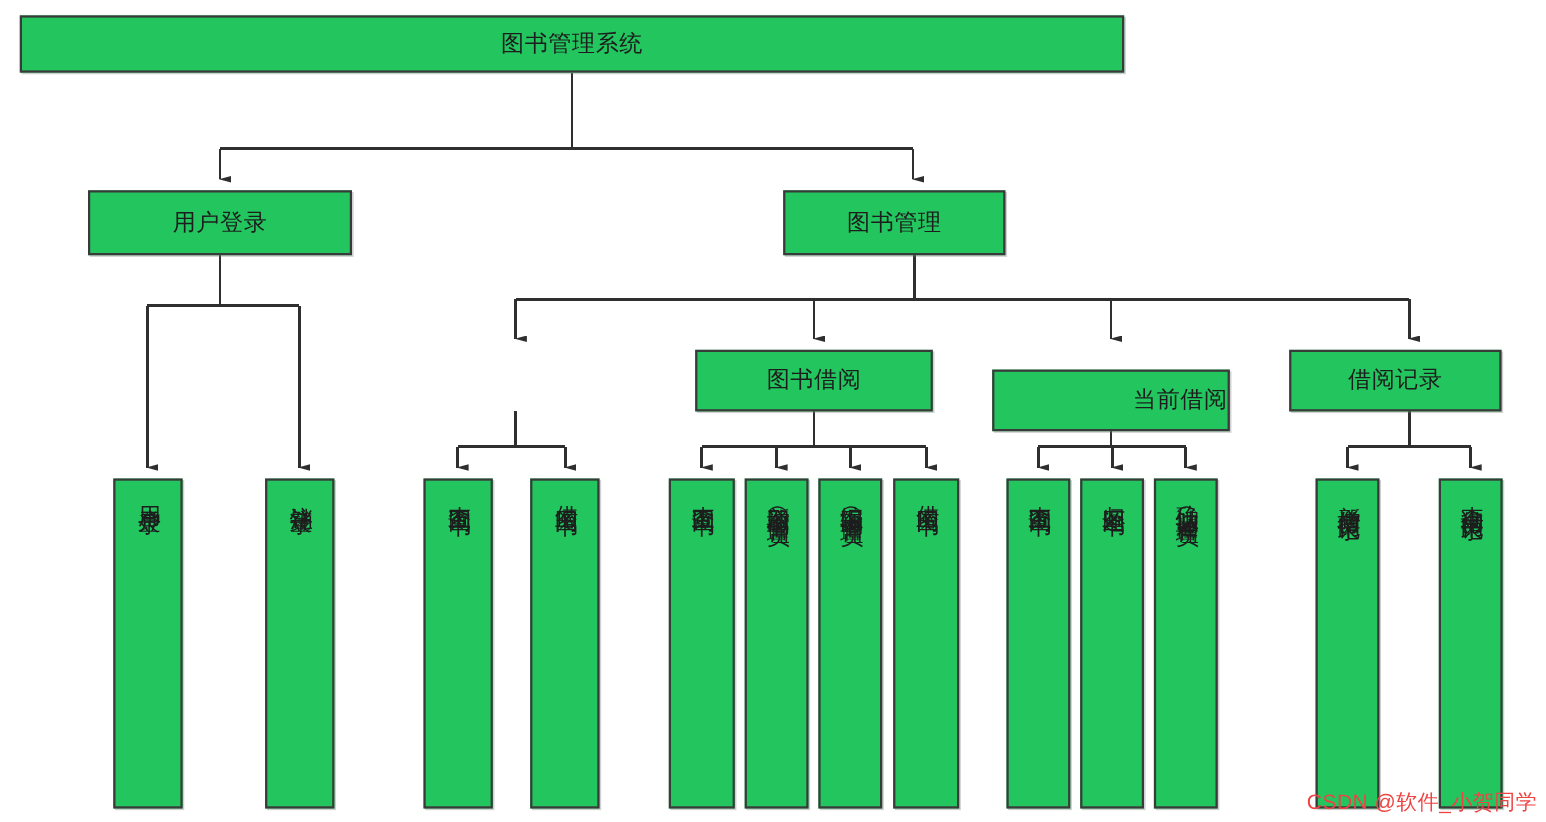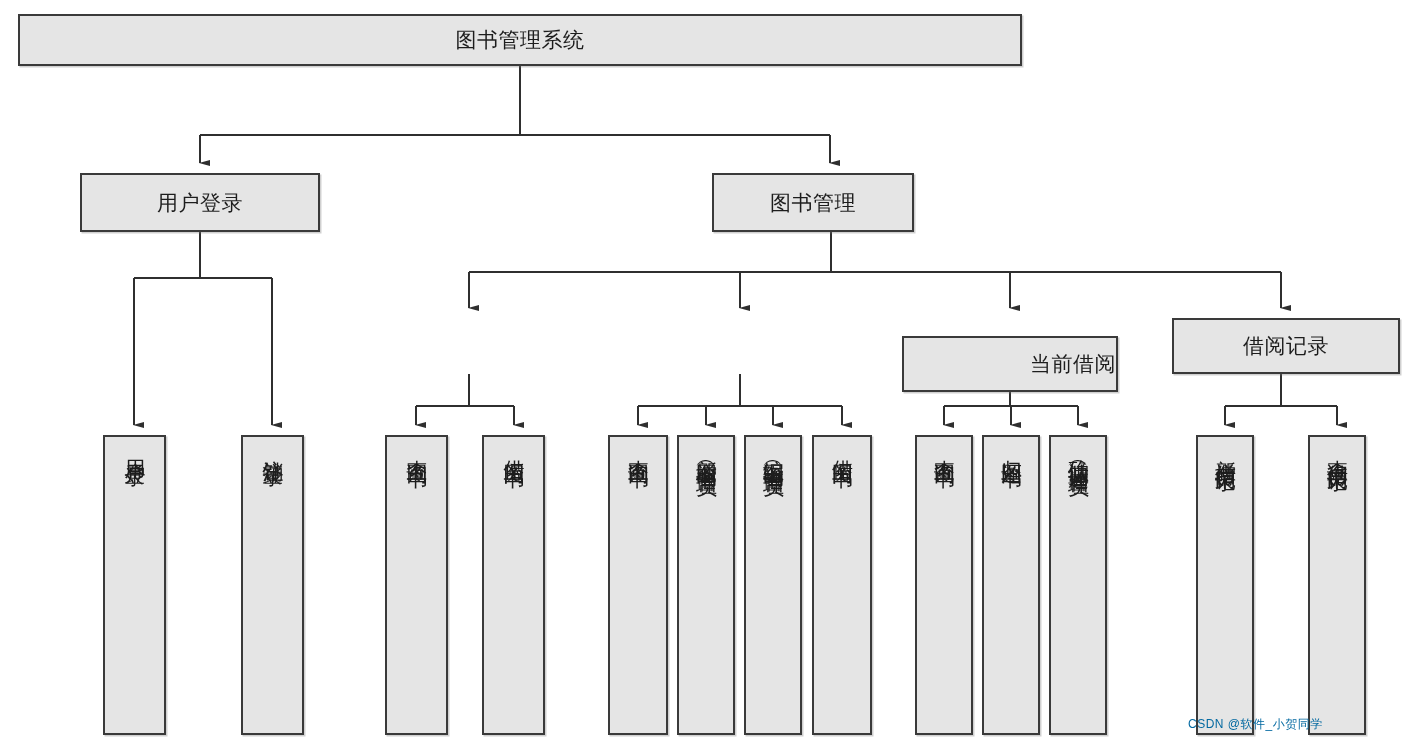--- a/index.html
+++ b/index.html
@@ -22,21 +22,21 @@
     left: 0;
     top: 0;
     width: 1405px;
     height: 747px;
     pointer-events: none;
   }
   .node {
     position: absolute;
     box-sizing: border-box;
     border: 2px solid #3a3a3a;
-    background: #e5e5e5;
+    background: #22c55e;
     display: flex;
     align-items: center;
     justify-content: center;
     box-shadow: 1.5px 1.5px 0 rgba(120,120,120,0.35);
   }
   .node .lbl {
     color: #1d1d1d;
     font-size: 21px;
     line-height: 1.12;
     letter-spacing: 0.5px;
@@ -52,22 +52,22 @@
     text-orientation: upright;
     font-size: 21px;
     line-height: 1.28;
     letter-spacing: 2.5px;
     white-space: normal;
   }
   .watermark {
     position: absolute;
     left: 1188px;
     top: 716px;
-    font-size: 12px;
-    color: #0369a1;
+    font-size: 19px;
+    color: #ef4444;
     letter-spacing: 0.5px;
     white-space: nowrap;
   }
 </style>
 </head>
 <body>
 
 <div id="canvas">
 
   <svg id="wires" viewBox="0 0 1405 747" xmlns="http://www.w3.org/2000/svg">
@@ -125,24 +125,27 @@
     <span class="lbl">图书管理系统</span>
   </div>
 
   <div class="node" style="left:80px;top:173px;width:240px;height:59px;">
     <span class="lbl">用户登录</span>
   </div>
   <div class="node" style="left:712px;top:173px;width:202px;height:59px;">
     <span class="lbl">图书管理</span>
   </div>
 
+  <div class="node" style="left:632px;top:318px;width:216px;height:56px;">
+    <span class="lbl">图书借阅</span>
+  </div>
   <div class="node" style="left:902px;top:336px;width:216px;height:56px;justify-content:flex-end;">
     <span class="lbl">当前借阅</span>
   </div>
-  <div class="node" style="left:1172px;top:318px;width:228px;height:56px;">
+  <div class="node" style="left:1172px;top:318px;width:193px;height:56px;">
     <span class="lbl">借阅记录</span>
   </div>
 
   <div class="node vert" style="left:103px;top:435px;width:63px;height:300px;">
     <span class="lbl">用户登录</span>
   </div>
   <div class="node vert" style="left:241px;top:435px;width:63px;height:300px;">
     <span class="lbl">注销登录</span>
   </div>
 

